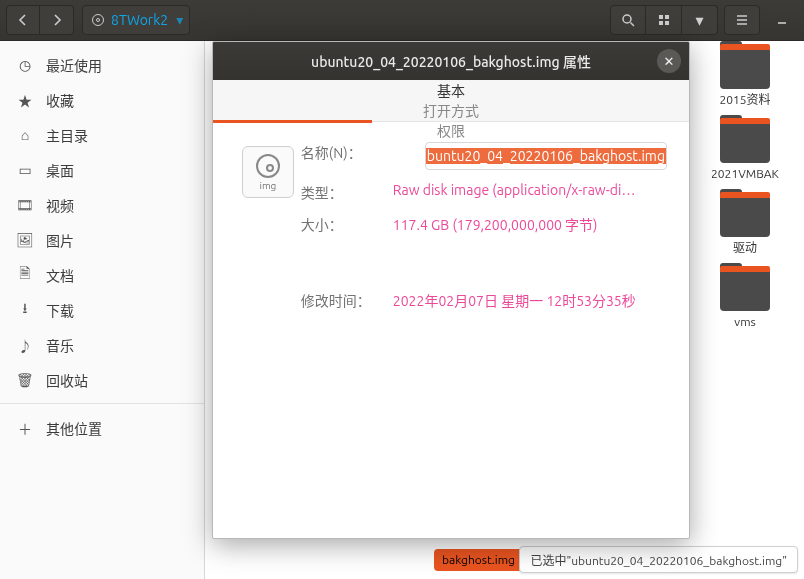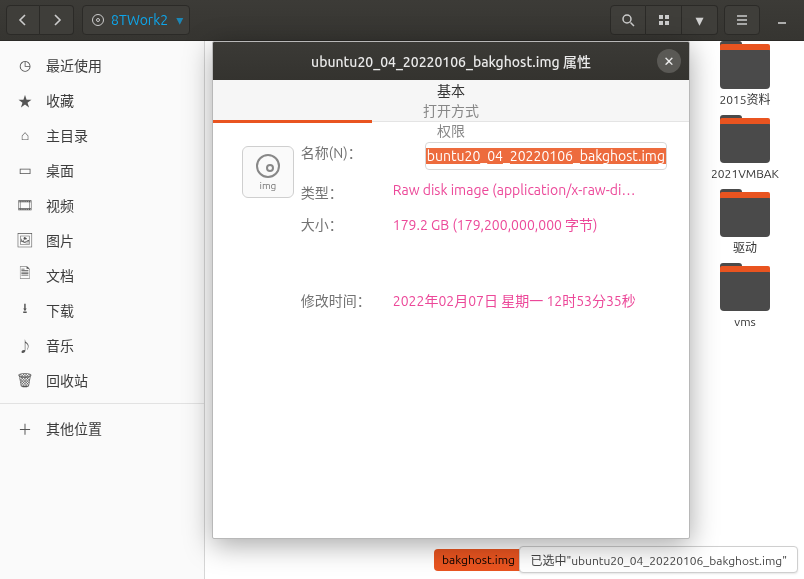--- a/index.html
+++ b/index.html
@@ -203,21 +203,21 @@
       <div class="row">
         <div class="lbl">名称(N)：</div>
         <div class="name-input"><span class="sel">buntu20_04_20220106_bakghost.img</span></div>
       </div>
       <div class="row">
         <div class="lbl">类型：</div>
         <div class="val">Raw disk image (application/x-raw-di…</div>
       </div>
       <div class="row">
         <div class="lbl">大小：</div>
-        <div class="val">179.2 GB (179,200,000,000 字节)</div>
+        <div class="val">117.4 GB (179,200,000,000 字节)</div>
       </div>
       <div class="gap"></div>
       <div class="gap"></div>
       <div class="row">
         <div class="lbl">修改时间：</div>
         <div class="val">2022年02月07日 星期一 12时53分35秒</div>
       </div>
     </div>
   </div>
 </div>

